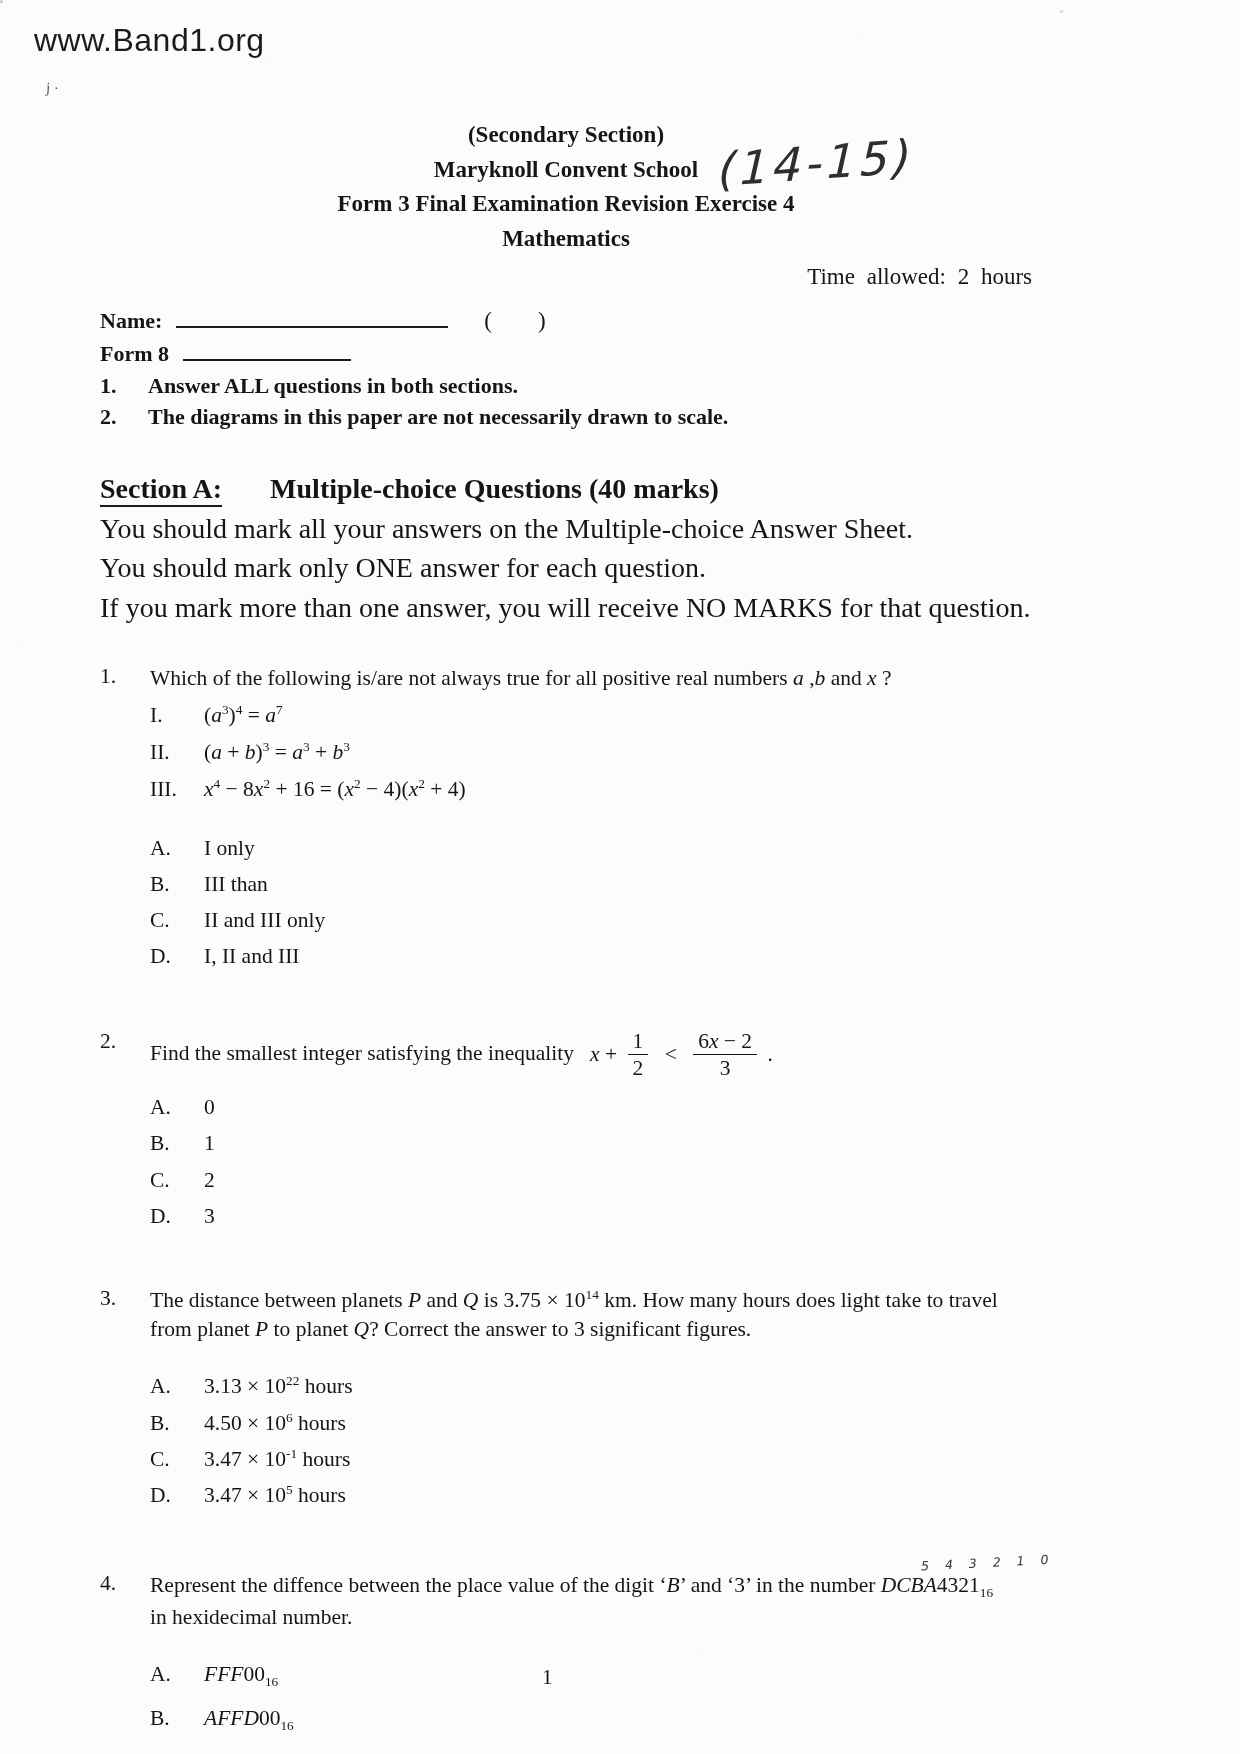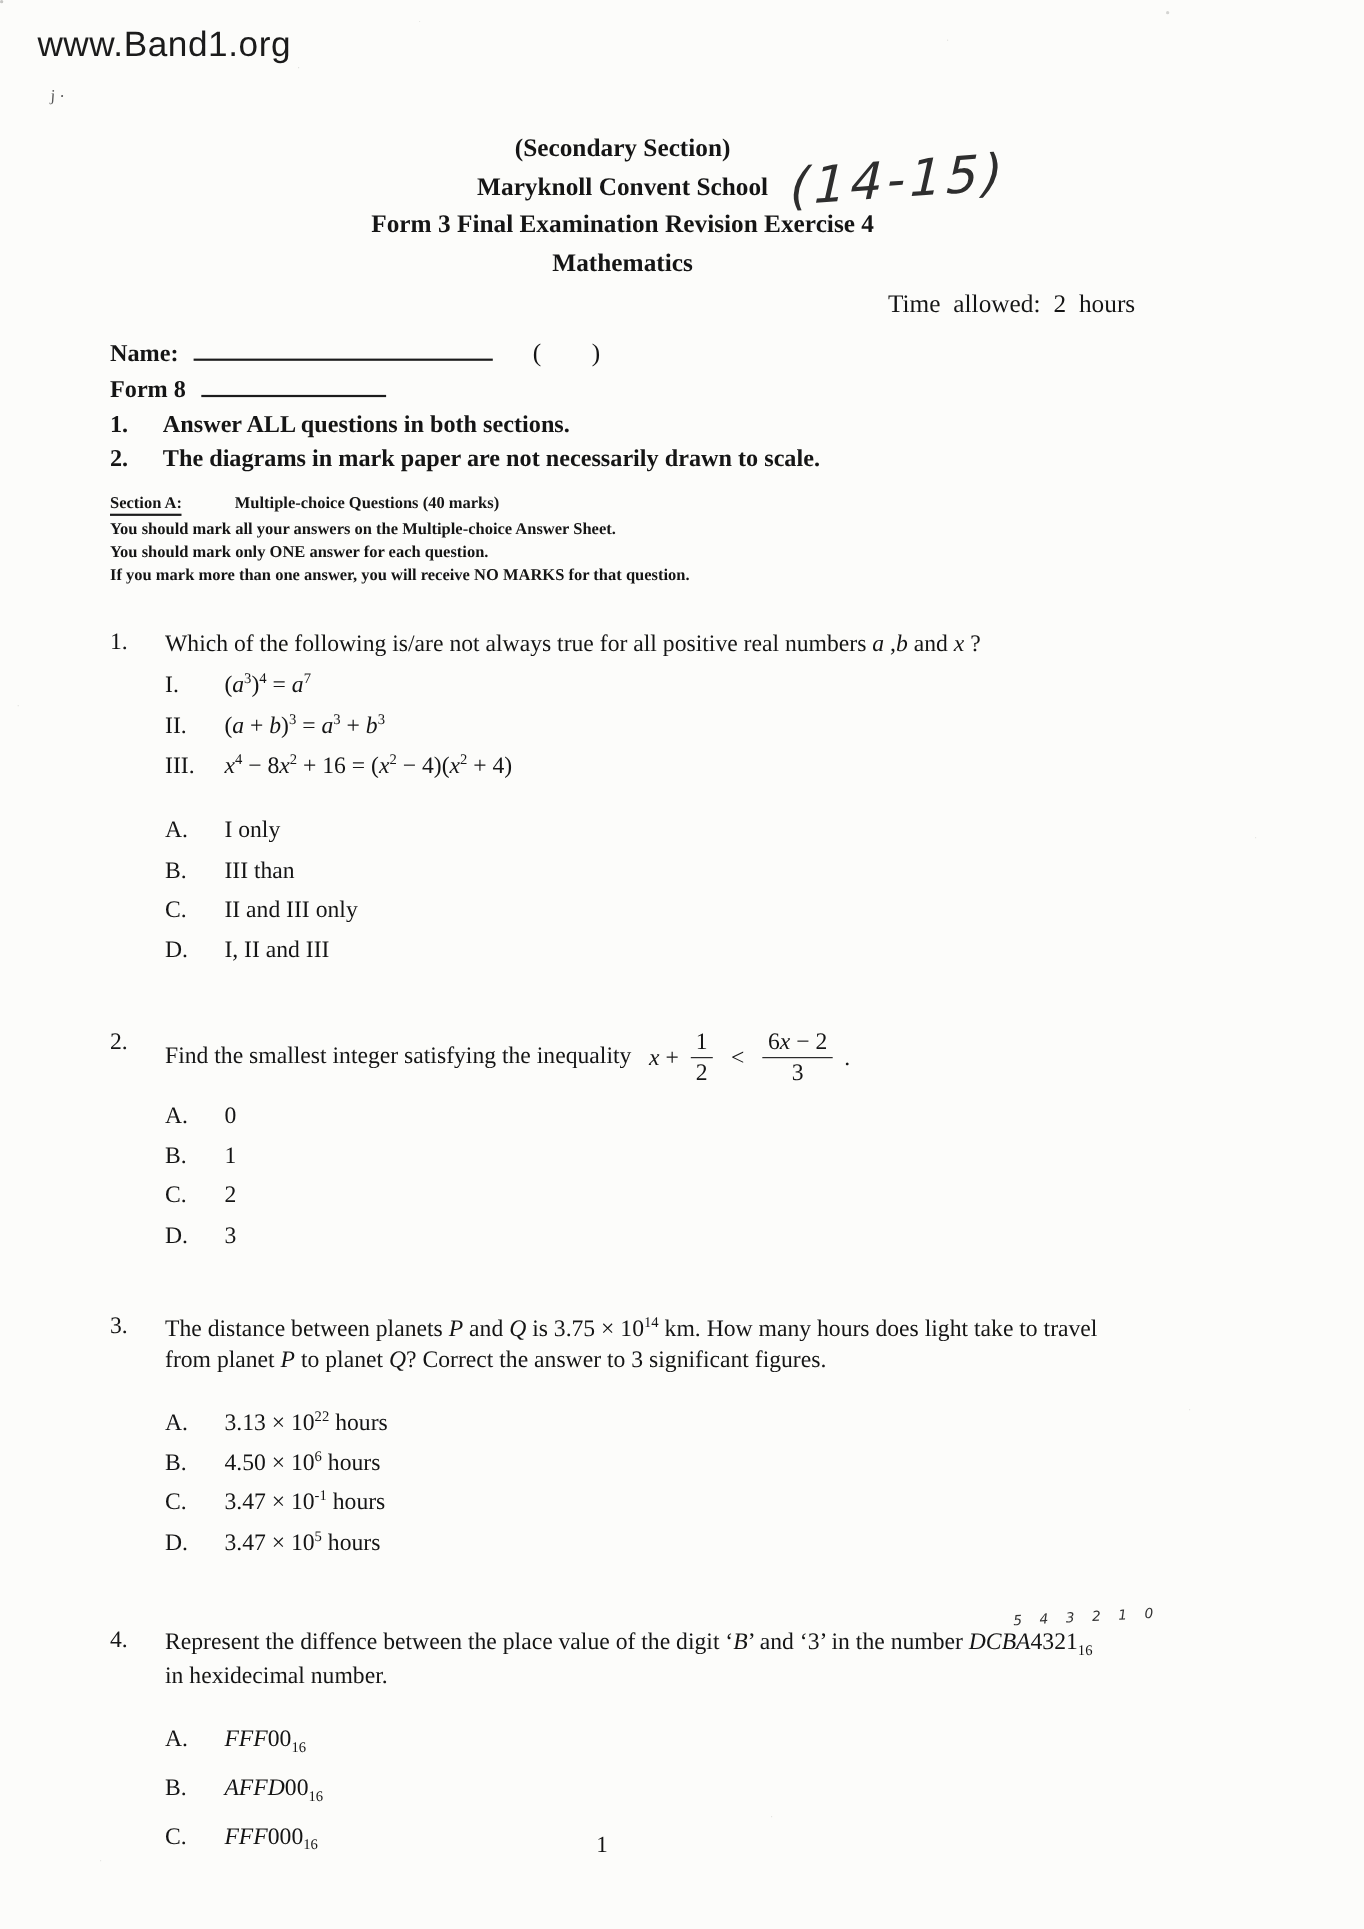--- a/index.html
+++ b/index.html
@@ -41,24 +41,24 @@
   .label-b{font-weight:700;}
   .blank{display:inline-block;border-bottom:2px solid #1c1c1c;height:1em;vertical-align:baseline;}
   .blank.name{width:272px;margin-left:14px;margin-right:36px;}
   .blank.form{width:168px;margin-left:14px;}
   .brackets{font-size:23px;white-space:pre;}
 
   .ginstr{font-size:22px;font-weight:700;}
   .ginstr .row{display:flex;line-height:1.42;}
   .ginstr .inum{width:48px;flex:none;}
 
-  .section-a{margin-top:17px;font-size:15px;}
+  .section-a{margin-top:40px;font-size:28px;}
   .sec-head{font-weight:700;}
   .sec-label{border-bottom:2.5px solid #1c1c1c;padding-bottom:1px;margin-right:48px;}
-  .sec-notes{font-weight:700;line-height:1.42;margin-top:4px;}
+  .sec-notes{font-weight:400;line-height:1.42;margin-top:4px;}
 
   .q{display:flex;font-size:21.5px;}
   .qnum{width:50px;flex:none;}
   .qbody{flex:1;line-height:1.35;}
   .q1{margin-top:36px;}
   .q2{margin-top:52px;}
   .q3{margin-top:50px;}
   .q4{margin-top:56px;}
 
   .stmt-row,.opt-row{display:flex;line-height:1.5;}
@@ -119,21 +119,21 @@
       </div>
     </div>
 
     <div class="ginstr">
       <div class="row">
         <span class="inum">1.</span>
         <span>Answer ALL questions in both sections.</span>
       </div>
       <div class="row">
         <span class="inum">2.</span>
-        <span>The diagrams in mark paper are not necessarily drawn to scale.</span>
+        <span>The diagrams in this paper are not necessarily drawn to scale.</span>
       </div>
     </div>
 
     <div class="section-a">
       <div class="sec-head">
         <span class="sec-label">Section A:</span><span>Multiple-choice Questions (40 marks)</span>
       </div>
       <div class="sec-notes">
         <div>You should mark all your answers on the Multiple-choice Answer Sheet.</div>
         <div>You should mark only ONE answer for each question.</div>

